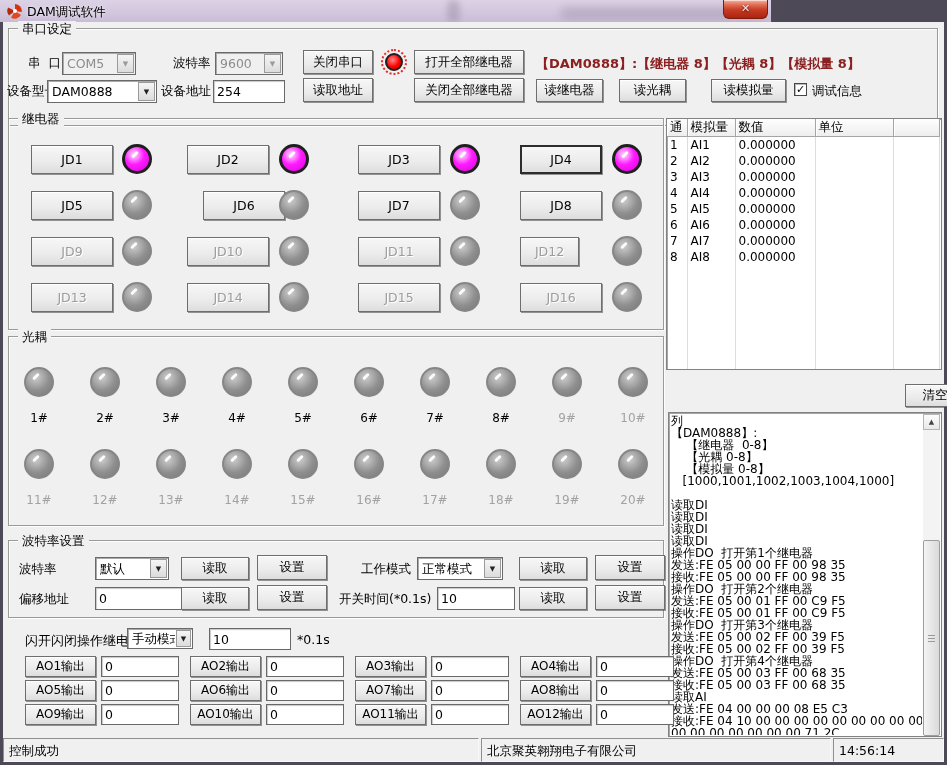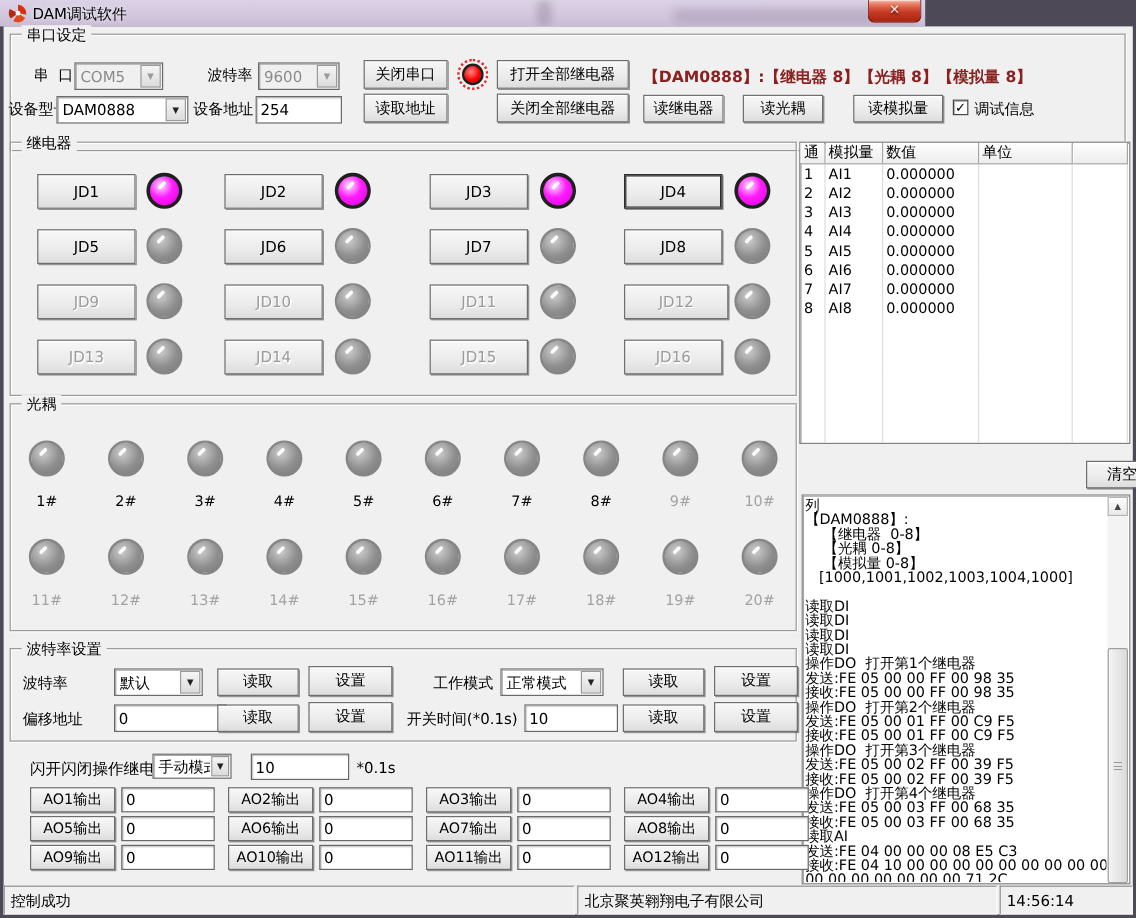--- a/index.html
+++ b/index.html
@@ -142,33 +142,33 @@
     <button class="btn" style="left: 22px; top: 26px; width: 82px; height: 29px;">JD1</button>
         <div class="led magenta" style="left: 113px; top: 25px;"></div>
         <button class="btn" style="left: 178px; top: 26px; width: 82px; height: 29px;">JD2</button>
         <div class="led magenta" style="left: 270px; top: 25px;"></div>
         <button class="btn" style="left: 349px; top: 26px; width: 82px; height: 29px;">JD3</button>
         <div class="led magenta" style="left: 441px; top: 25px;"></div>
         <button class="btn focused" style="left: 511px; top: 26px; width: 82px; height: 29px;">JD4</button>
         <div class="led magenta" style="left: 603px; top: 25px;"></div>
         <button class="btn" style="left: 22px; top: 72px; width: 82px; height: 29px;">JD5</button>
         <div class="led gray" style="left: 113px; top: 71px;"></div>
-        <button class="btn" style="left: 178px; top: 72px; width: 82px; height: 29px; text-align: center;">JD6</button>
+        <button class="btn" style="left: 194px; top: 72px; width: 82px; height: 29px; text-align: center;">JD6</button>
         <div class="led gray" style="left: 270px; top: 71px;"></div>
         <button class="btn" style="left: 349px; top: 72px; width: 82px; height: 29px;">JD7</button>
         <div class="led gray" style="left: 441px; top: 71px;"></div>
         <button class="btn" style="left: 511px; top: 72px; width: 82px; height: 29px;">JD8</button>
         <div class="led gray" style="left: 603px; top: 71px;"></div>
         <button class="btn dis" style="left: 22px; top: 118px; width: 82px; height: 29px;">JD9</button>
         <div class="led gray" style="left: 113px; top: 117px;"></div>
         <button class="btn dis" style="left: 178px; top: 118px; width: 82px; height: 29px;">JD10</button>
         <div class="led gray" style="left: 270px; top: 117px;"></div>
         <button class="btn dis" style="left: 349px; top: 118px; width: 82px; height: 29px;">JD11</button>
         <div class="led gray" style="left: 441px; top: 117px;"></div>
-        <button class="btn dis" style="left: 511px; top: 118px; width: 87px; height: 29px;">JD12</button>
+        <button class="btn dis" style="left: 511px; top: 118px; width: 59px; height: 29px;">JD12</button>
         <div class="led gray" style="left: 603px; top: 117px;"></div>
         <button class="btn dis" style="left: 22px; top: 164px; width: 82px; height: 29px;">JD13</button>
         <div class="led gray" style="left: 113px; top: 163px;"></div>
         <button class="btn dis" style="left: 178px; top: 164px; width: 82px; height: 29px;">JD14</button>
         <div class="led gray" style="left: 270px; top: 163px;"></div>
         <button class="btn dis" style="left: 349px; top: 164px; width: 82px; height: 29px;">JD15</button>
         <div class="led gray" style="left: 441px; top: 163px;"></div>
         <button class="btn dis" style="left: 511px; top: 164px; width: 82px; height: 29px;">JD16</button>
         <div class="led gray" style="left: 603px; top: 163px;"></div>
       </div>

